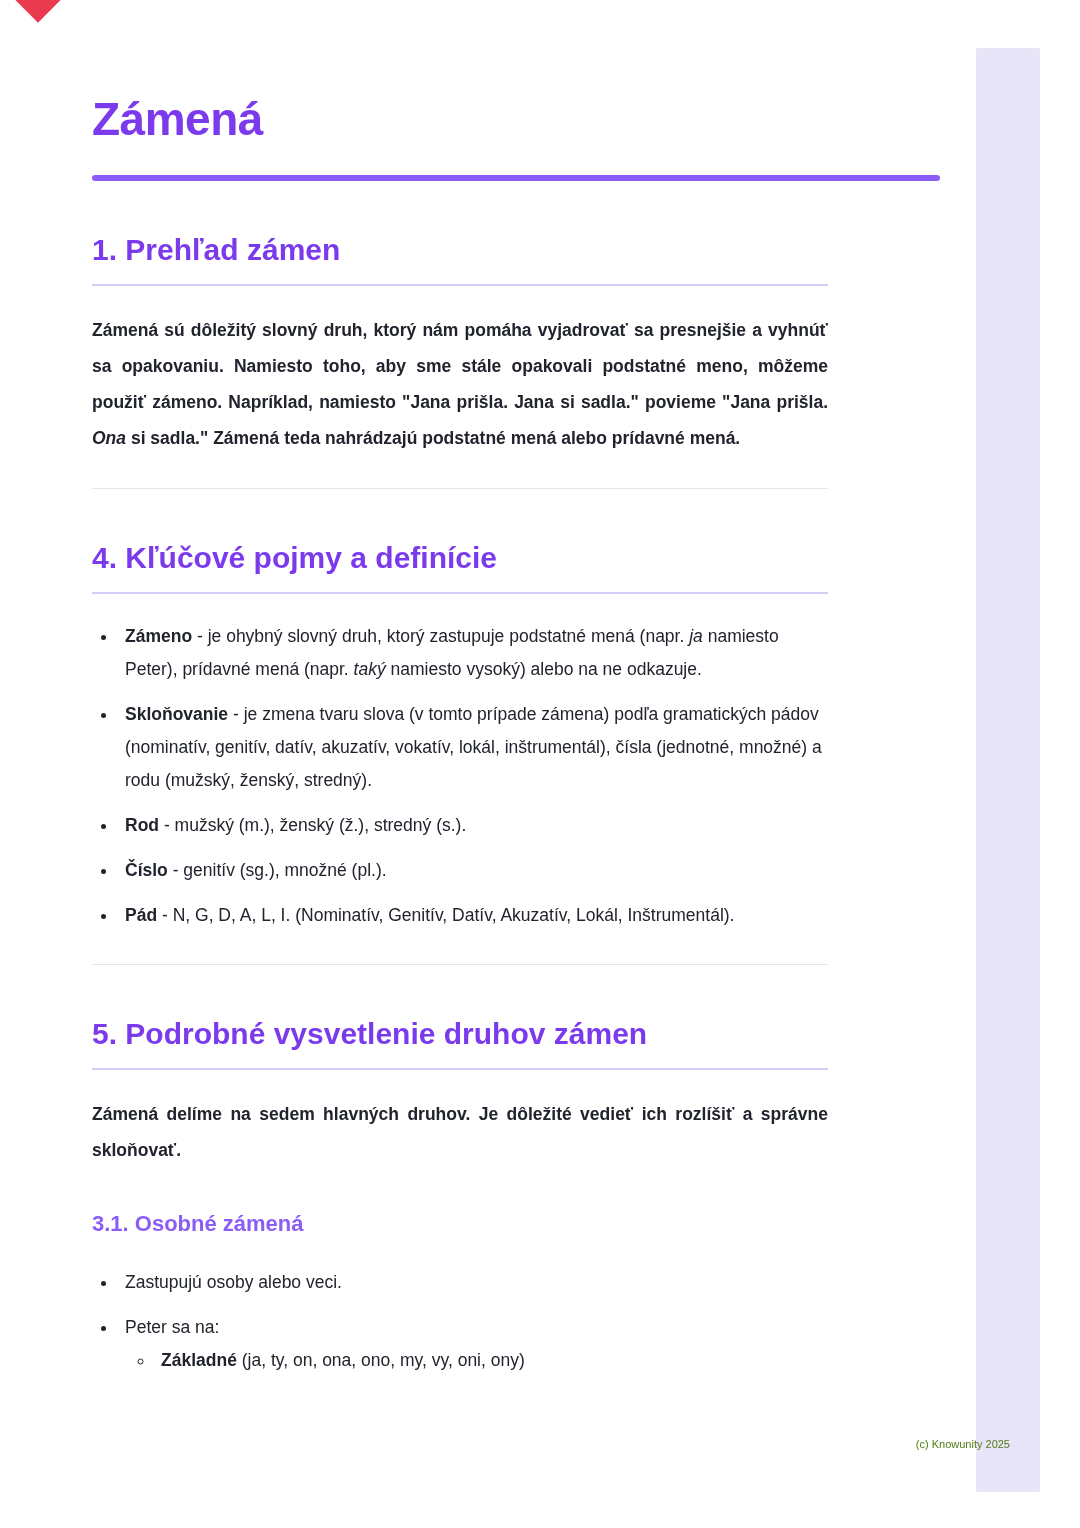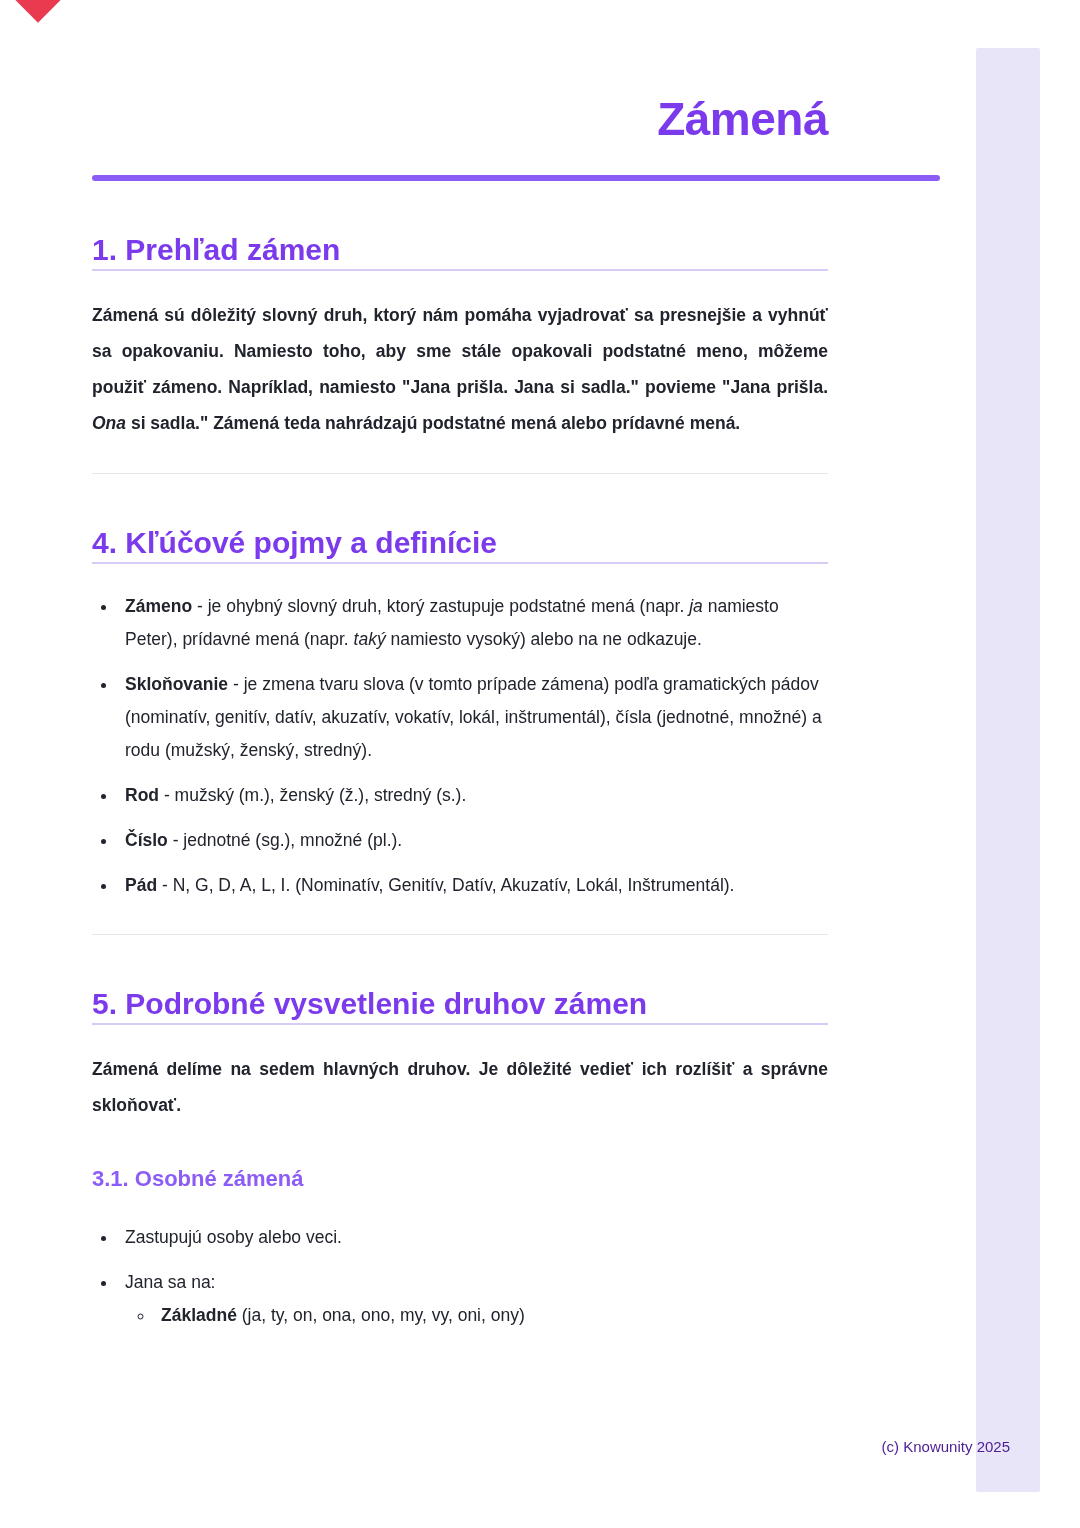--- a/index.html
+++ b/index.html
@@ -35,35 +35,35 @@
     position: relative;
     padding: 94px 0 0 92px;
     width: 828px; 
   }
   h1.page-title {
     font-size: 46px;
     line-height: 1.1;
     font-weight: 700;
     color: #7c3aed;
     letter-spacing: -0.5px;
-    text-align: right;
   }
   .title-rule {
     width: 848px;
     height: 6px;
     background: #8b5cf6;
     border-radius: 3px;
     margin-top: 30px;
   }
   h2.section-heading {
     margin-top: 50px;
     font-size: 30px;
     line-height: 38px;
     font-weight: 700;
     color: #7c3aed;
+    padding-bottom: 15px;
     border-bottom: 2px solid #d8cbf7;
     width: 736px;
   }
   h3.subsection-heading {
     margin-top: 40px;
     font-size: 22px;
     line-height: 32px;
     font-weight: 700;
     color: #8b5cf6;
   }
@@ -103,22 +103,22 @@
     font-size: 17.5px;
     line-height: 33px;
     padding-left: 6px;
   }
   strong { font-weight: 700; }
   em { font-style: italic; text-align: center; }
   .copyright-footer {
     position: absolute;
     top: 1438px;
     right: 70px;
-    font-size: 15px;
-    color: #4c1d95;
+    font-size: 11px;
+    color: #4d7c0f;
   }
 </style>
 </head>
 <body>
 
 <div class="corner-accent"></div>
 <div class="side-strip"></div>
 
 <div class="content">
 
@@ -131,34 +131,34 @@
   </section>
 
   <hr class="section-divider">
 
   <section>
     <h2 class="section-heading">4. Kľúčové pojmy a definície</h2>
     <ul class="bullet-list">
       <li><strong>Zámeno</strong><span> - je ohybný slovný druh, ktorý zastupuje podstatné mená (napr. </span><em>ja</em><span> namiesto Peter), prídavné mená (napr. </span><em>taký</em><span> namiesto vysoký) alebo na ne odkazuje.</span></li>
       <li><strong>Skloňovanie</strong><span> - je zmena tvaru slova (v tomto prípade zámena) podľa gramatických pádov (nominatív, genitív, datív, akuzatív, vokatív, lokál, inštrumentál), čísla (jednotné, množné) a rodu (mužský, ženský, stredný).</span></li>
       <li><strong>Rod</strong><span> - mužský (m.), ženský (ž.), stredný (s.).</span></li>
-      <li><strong>Číslo</strong><span> - jednotné (sg.), množné (pl.).</span></li>
+      <li><strong>Číslo</strong><span> - genitív (sg.), množné (pl.).</span></li>
       <li><strong>Pád</strong><span> - N, G, D, A, L, I. (Nominatív, Genitív, Datív, Akuzatív, Lokál, Inštrumentál).</span></li>
     </ul>
   </section>
 
   <hr class="section-divider">
 
   <section>
     <h2 class="section-heading">5. Podrobné vysvetlenie druhov zámen</h2>
     <p class="para">Zámená delíme na sedem hlavných druhov. Je dôležité vedieť ich rozlíšiť a správne skloňovať.</p>
     <h3 class="subsection-heading">3.1. Osobné zámená</h3>
     <ul class="bullet-list">
       <li>Zastupujú osoby alebo veci.</li>
-      <li><span>Jana sa na:</span>
+      <li><span>Peter sa na:</span>
         <ul class="sub-bullet-list">
           <li><strong>Základné</strong><span> (ja, ty, on, ona, ono, my, vy, oni, ony)</span></li>
         </ul>
       </li>
     </ul>
   </section>
 
 </div>
 
 <div class="copyright-footer">(c) Knowunity 2025</div>

